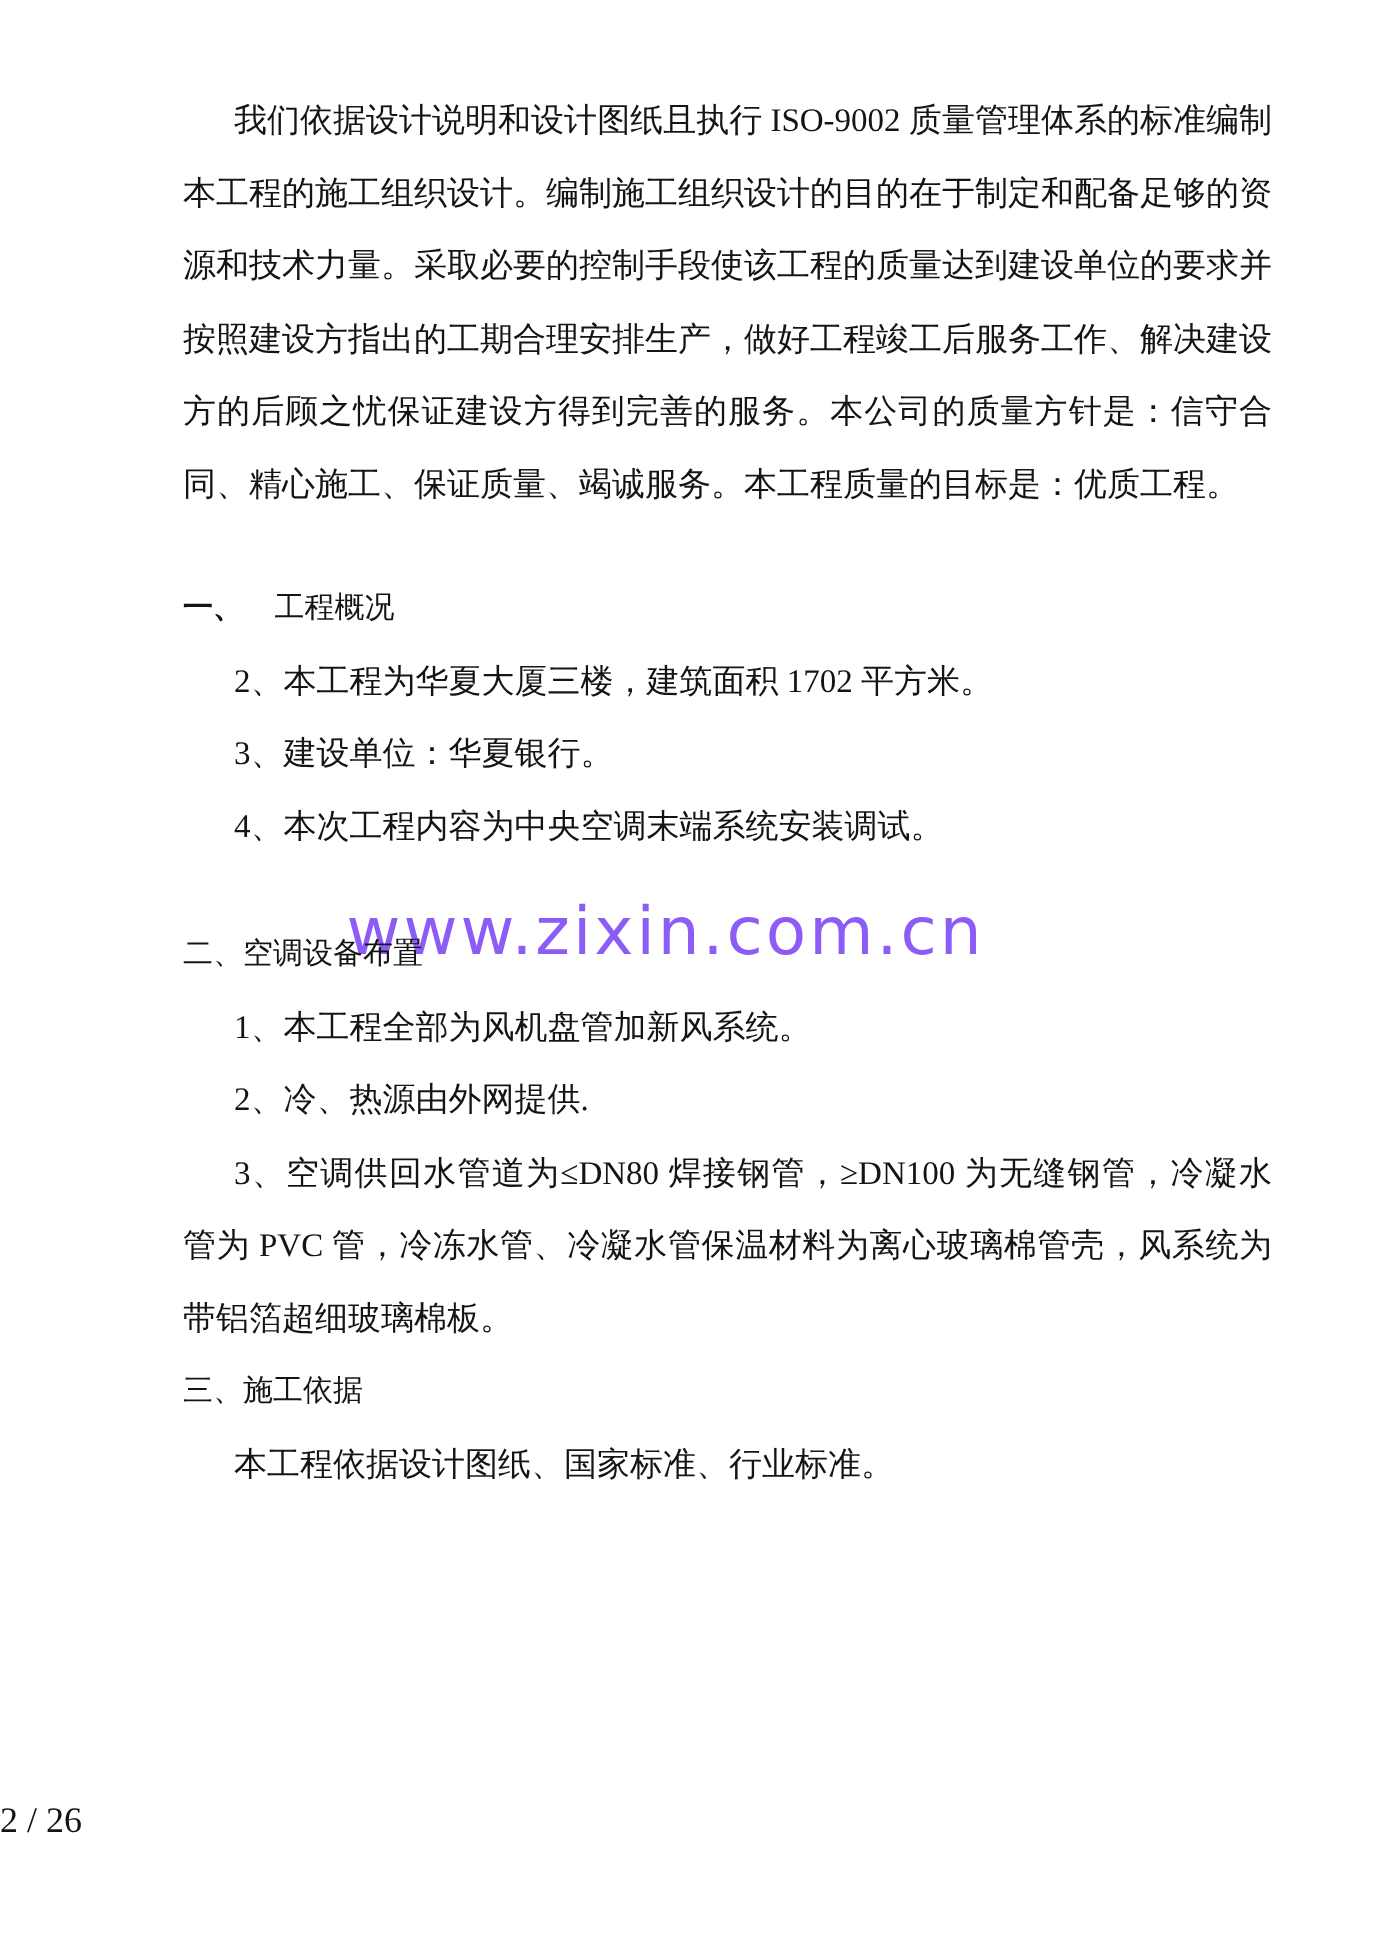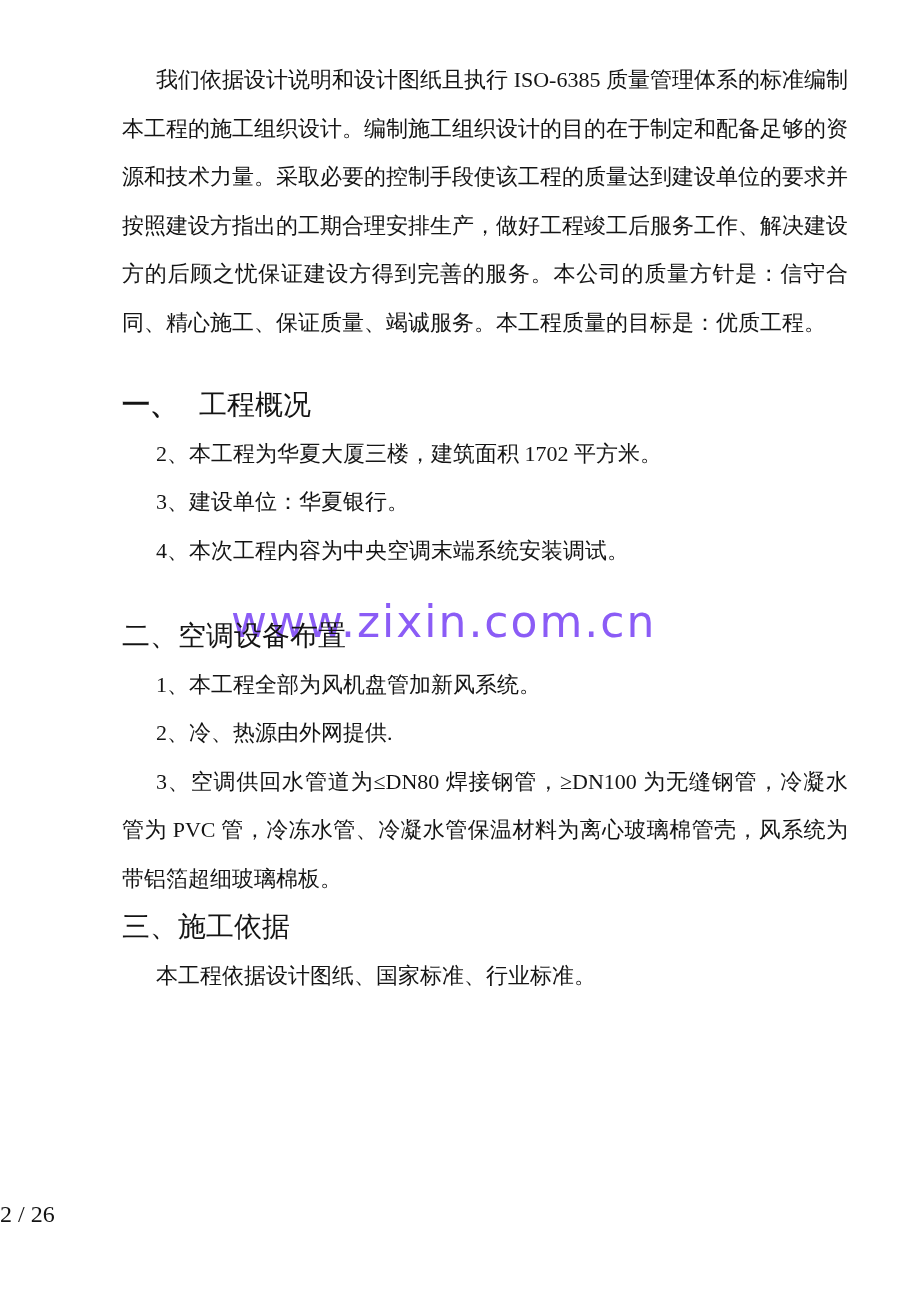--- a/index.html
+++ b/index.html
@@ -46,21 +46,21 @@
     font-size: 22px;
     line-height: 48.5px;
     text-align: justify;
     text-indent: 34px;
   }
   .sec { margin: 0; }
   .sec-1 { margin-top: 34px; }
   .sec-2 { margin-top: 37px; }
   .sec-3 { margin-top: 0; }
   .sec-head {
-    font-size: 28px;
+    font-size: 20px;
     line-height: 48.5px;
   }
   .sec-1 .sec-num {
     font-weight: bold;
     margin-right: 21px;
   }
   .item {
     margin: 0;
     font-size: 22px;
     line-height: 48.5px;
@@ -81,21 +81,21 @@
 </head>
 <body>
 
 <div class="page">
 
   <div class="watermark">www.zixin.com.cn</div>
 
   <div class="content">
 
 
-    <p class="preface">我们依据设计说明和设计图纸且执行 ISO-6385 质量管理体系的标准编制本工程的施工组织设计。编制施工组织设计的目的在于制定和配备足够的资源和技术力量。采取必要的控制手段使该工程的质量达到建设单位的要求并按照建设方指出的工期合理安排生产，做好工程竣工后服务工作、解决建设方的后顾之忧保证建设方得到完善的服务。本公司的质量方针是：信守合同、精心施工、保证质量、竭诚服务。本工程质量的目标是：优质工程。</p>
+    <p class="preface">我们依据设计说明和设计图纸且执行 ISO-9002 质量管理体系的标准编制本工程的施工组织设计。编制施工组织设计的目的在于制定和配备足够的资源和技术力量。采取必要的控制手段使该工程的质量达到建设单位的要求并按照建设方指出的工期合理安排生产，做好工程竣工后服务工作、解决建设方的后顾之忧保证建设方得到完善的服务。本公司的质量方针是：信守合同、精心施工、保证质量、竭诚服务。本工程质量的目标是：优质工程。</p>
 
     <section class="sec sec-1">
       <div class="sec-head">
         <span class="sec-num">一、</span><span>工程概况</span>
       </div>
       <p class="item">2、本工程为华夏大厦三楼，建筑面积 1702 平方米。</p>
       <p class="item">3、建设单位：华夏银行。</p>
       <p class="item">4、本次工程内容为中央空调末端系统安装调试。</p>
     </section>
 

